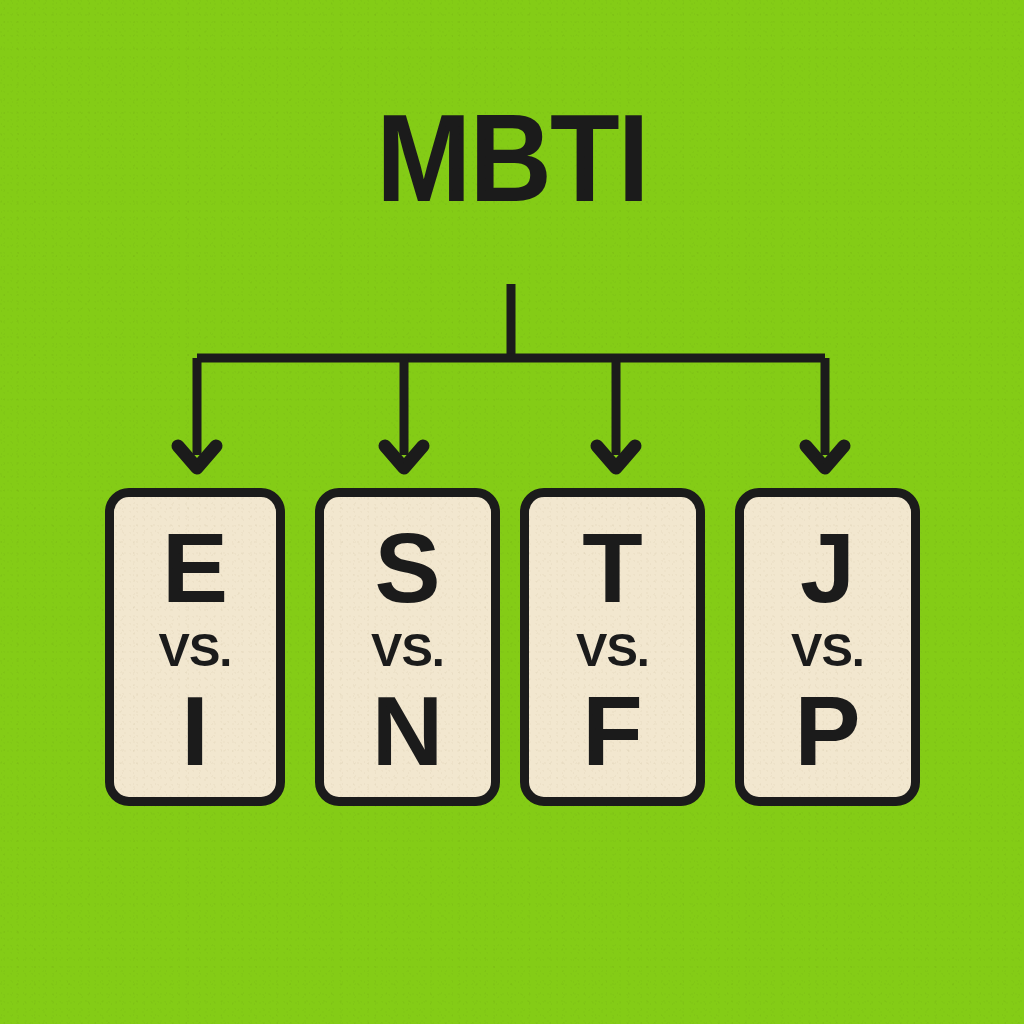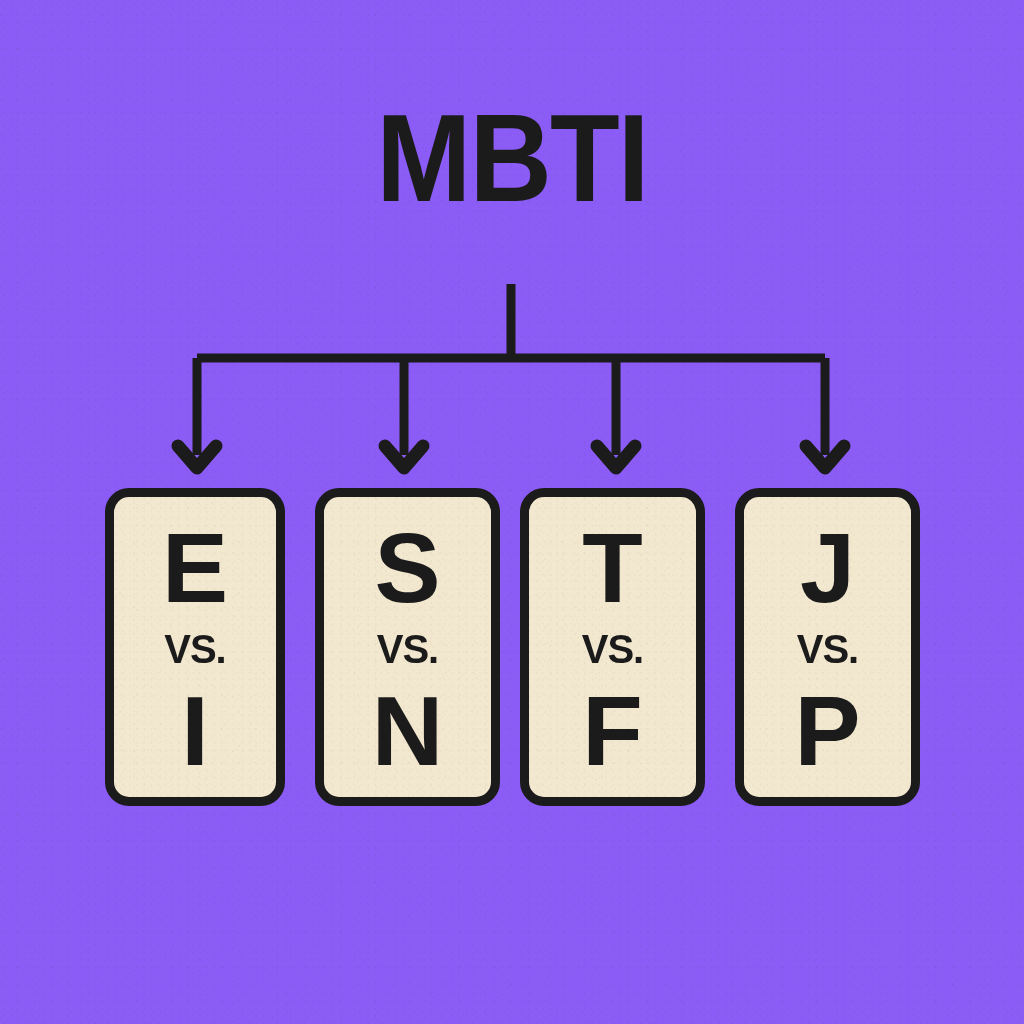--- a/index.html
+++ b/index.html
@@ -10,21 +10,21 @@
   }
   body {
     font-family: "Liberation Sans", "DejaVu Sans", sans-serif;
   }
 
   #stage {
     position: relative;
     width: 1024px;
     height: 1024px;
     overflow: hidden;
-    background-color: #8b5cf6;
+    background-color: #84cc16;
   }
 
   
   #grain {
     position: absolute;
     inset: 0;
     pointer-events: none;
     opacity: .55;
     background-image:
       radial-gradient(circle at 13% 27%, rgba(160,140,105,.10) 0 1px, transparent 1px),
@@ -87,21 +87,21 @@
 
   .pole {
     font-size: 99px;
     line-height: .82;
     font-weight: 700;
     color: #1B1B1B;
     letter-spacing: 0;
     user-select: none;
   }
   .vs {
-    font-size: 40px;
+    font-size: 47px;
     line-height: 1;
     font-weight: 700;
     color: #1B1B1B;
     letter-spacing: -1px;
     user-select: none;
   }
 </style>
 </head>
 <body>
 

